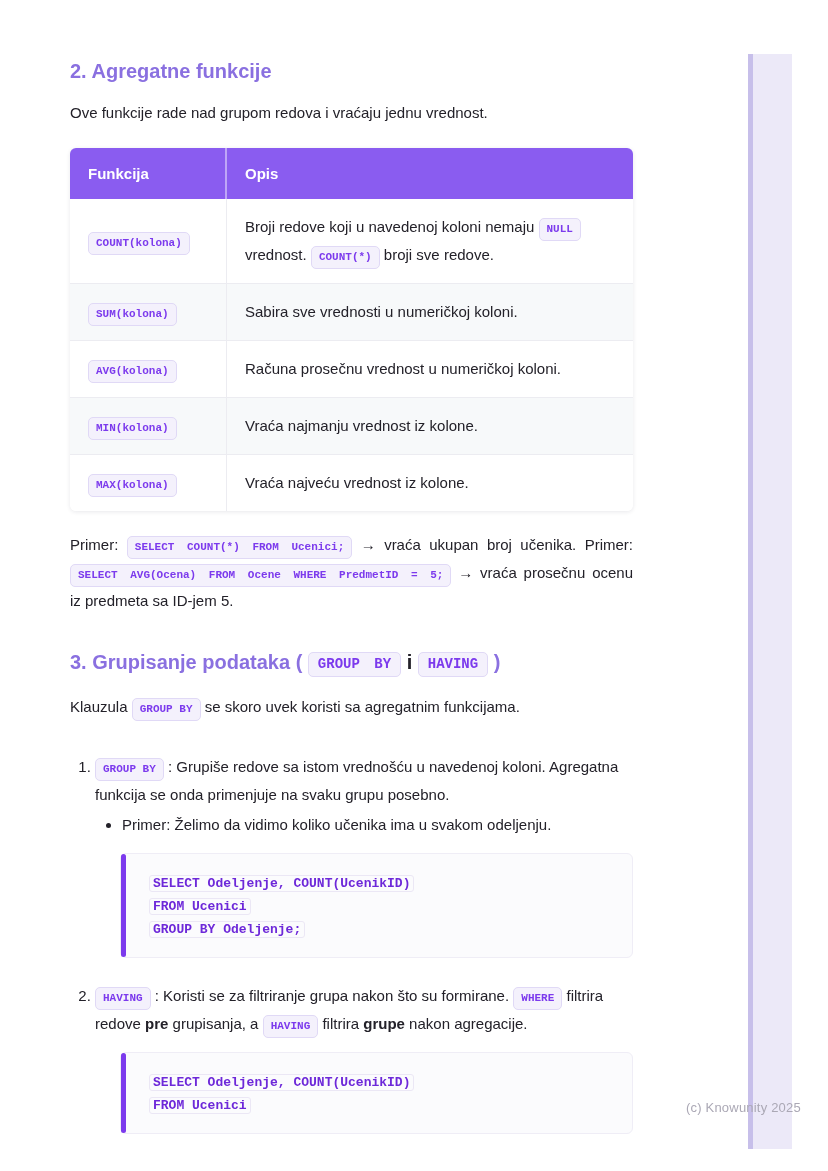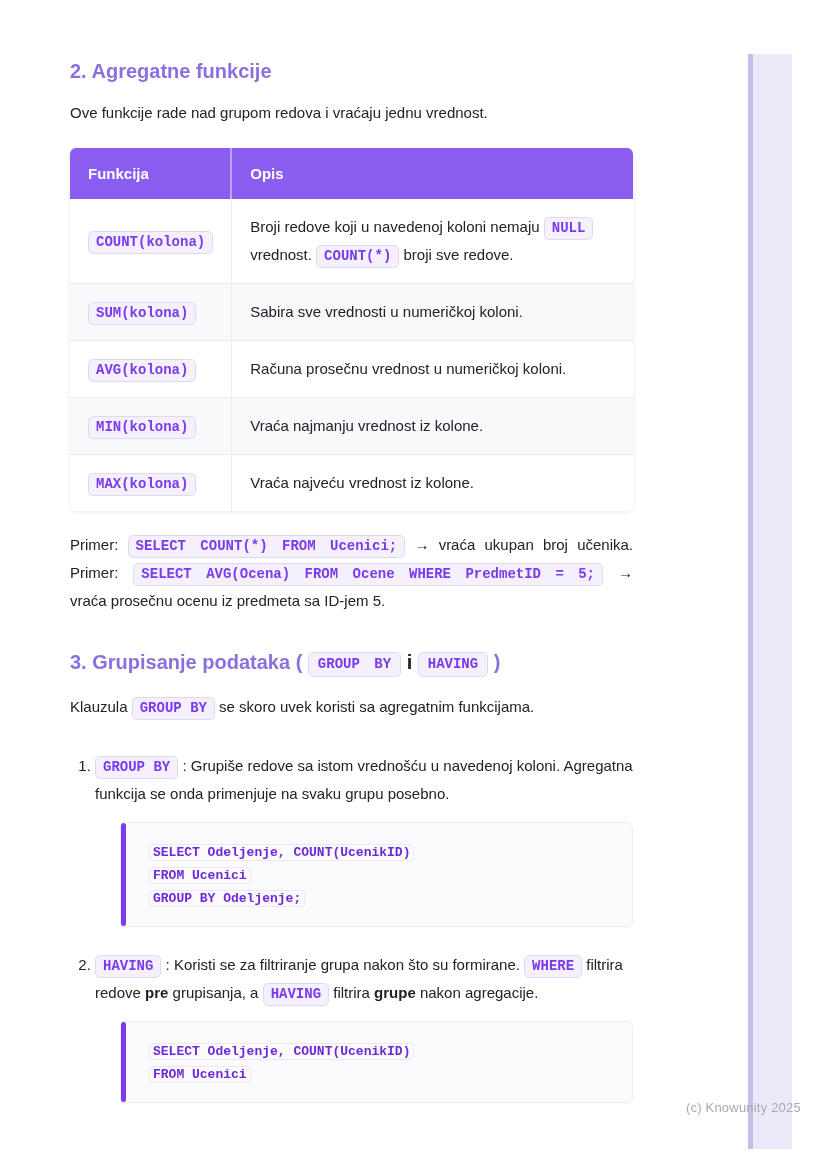--- a/index.html
+++ b/index.html
@@ -33,21 +33,21 @@
   .fn-table td{
     font-size:15px;line-height:28px;padding:14px 18px;vertical-align:middle;
     border-bottom:1px solid #ECECF1;background:#ffffff;
   }
   .fn-table td:first-child{border-right:1px solid #ECECF1;}
   .fn-table tr.alt td{background:#F7F9FA;}
   .fn-table tr:last-child td{border-bottom:none;}
 
   .chip{
     display:inline-block;font-family:"Liberation Mono","DejaVu Sans Mono",monospace;
-    font-size:14px;font-weight:700;color:#7C3AED;background:#F4F1FC;
+    font-size:11px;font-weight:700;color:#7C3AED;background:#F4F1FC;
     border:1px solid #E0D9F6;border-radius:5px;padding:2px 7px;line-height:17px;
     white-space:nowrap;vertical-align:baseline;
   }
 
   .primer{font-size:15px;line-height:28px;text-align:justify;margin:20px 0 0 0;}
   .primer .chip{word-spacing:6px;}
 
   .klauzula{font-size:15px;line-height:26px;margin:16px 0 0 0;}
 
   ol.num-list{margin:32px 0 0 0;padding:0 0 0 25px;font-size:15px;}
@@ -124,20 +124,23 @@
 
       <p class="primer"><span class="txt">Primer:</span> <span class="chip">SELECT COUNT(*) FROM Ucenici;</span> <span class="txt">→ vraća ukupan broj učenika. Primer:</span> <span class="chip">SELECT AVG(Ocena) FROM Ocene WHERE PredmetID = 5;</span> <span class="txt">→ vraća prosečnu ocenu iz predmeta sa ID-jem 5.</span></p>
 
       <h2 class="h2 h3"><span class="txt">3. Grupisanje podataka (</span> <span class="chip">GROUP BY</span> <span class="dark">i</span> <span class="chip">HAVING</span> <span class="txt">)</span></h2>
 
       <p class="klauzula"><span class="txt">Klauzula</span> <span class="chip">GROUP BY</span> <span class="txt">se skoro uvek koristi sa agregatnim funkcijama.</span></p>
 
       <ol class="num-list">
         <li>
           <div class="lead"><span class="chip">GROUP BY</span> <span class="txt">: Grupiše redove sa istom vrednošću u navedenoj koloni. Agregatna funkcija se onda primenjuje na svaku grupu posebno.</span></div>
+          <ul class="bullets">
+            <li>Primer: Želimo da vidimo koliko učenika ima u svakom odeljenju.</li>
+          </ul>
           <div class="codeblock">
               <div class="code-line"><span>SELECT Odeljenje, COUNT(UcenikID)</span></div>
               <div class="code-line"><span>FROM Ucenici</span></div>
               <div class="code-line"><span>GROUP BY Odeljenje;</span></div>
             </div>
         </li>
         <li>
           <div class="lead"><span class="chip">HAVING</span> <span class="txt">: Koristi se za filtriranje grupa nakon što su formirane.</span> <span class="chip">WHERE</span> <span class="txt">filtrira redove</span> <span class="b">pre</span> <span class="txt">grupisanja, a</span> <span class="chip">HAVING</span> <span class="txt">filtrira</span> <span class="b">grupe</span> <span class="txt">nakon agregacije.</span></div>
           <div class="codeblock">
               <div class="code-line"><span>SELECT Odeljenje, COUNT(UcenikID)</span></div>

